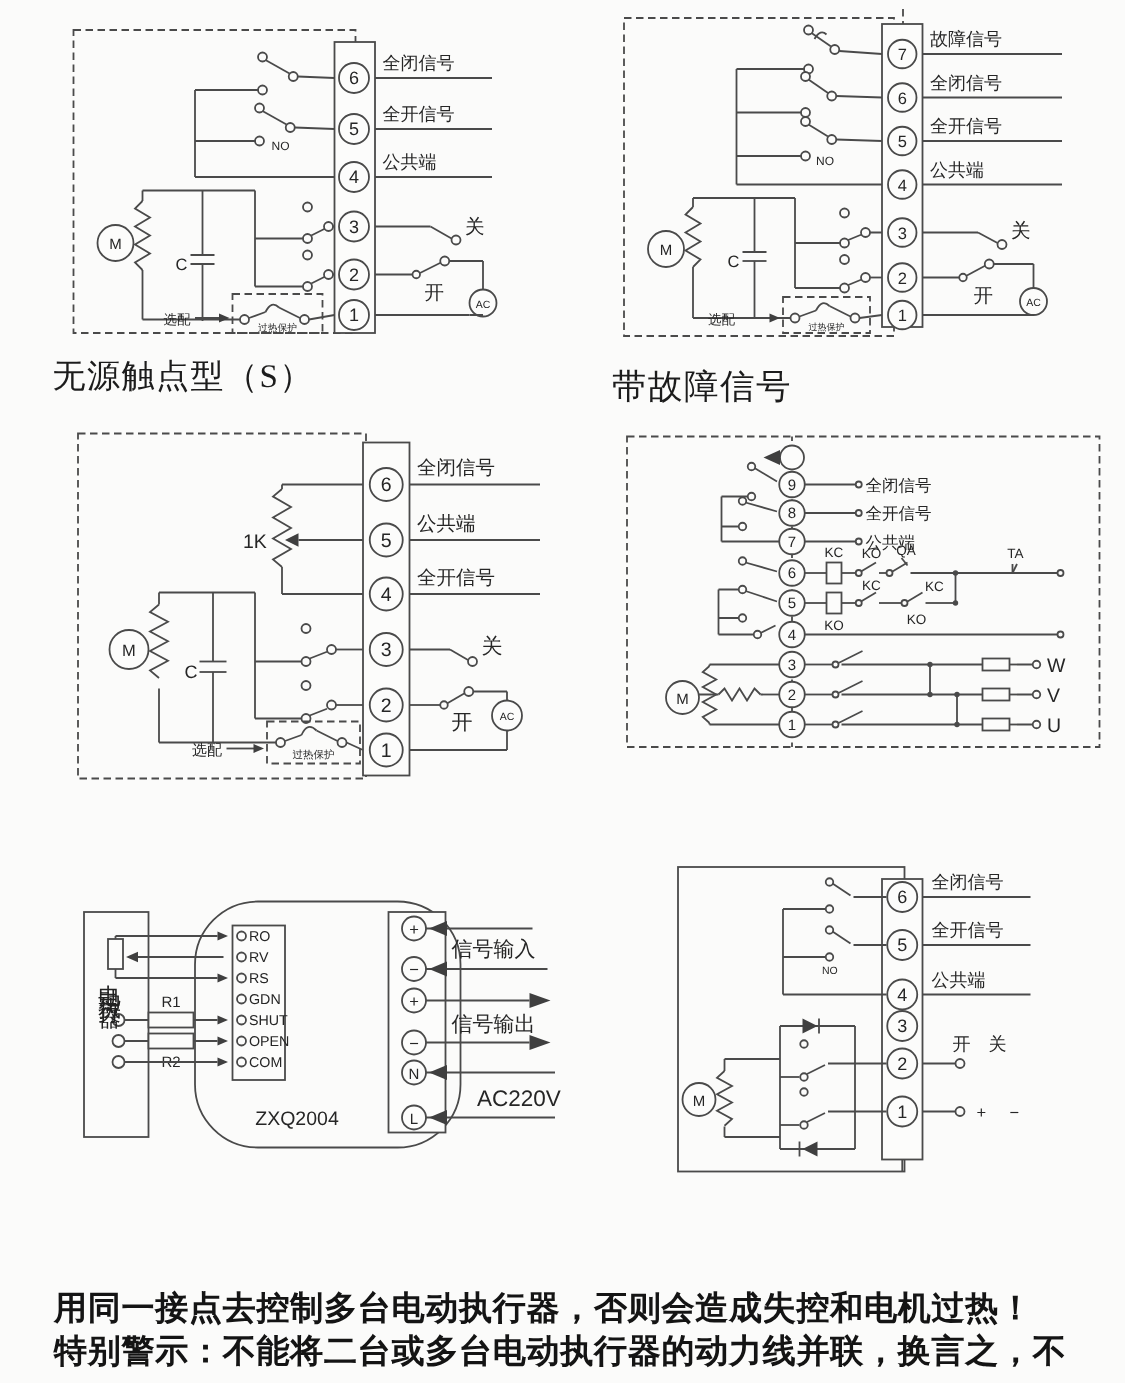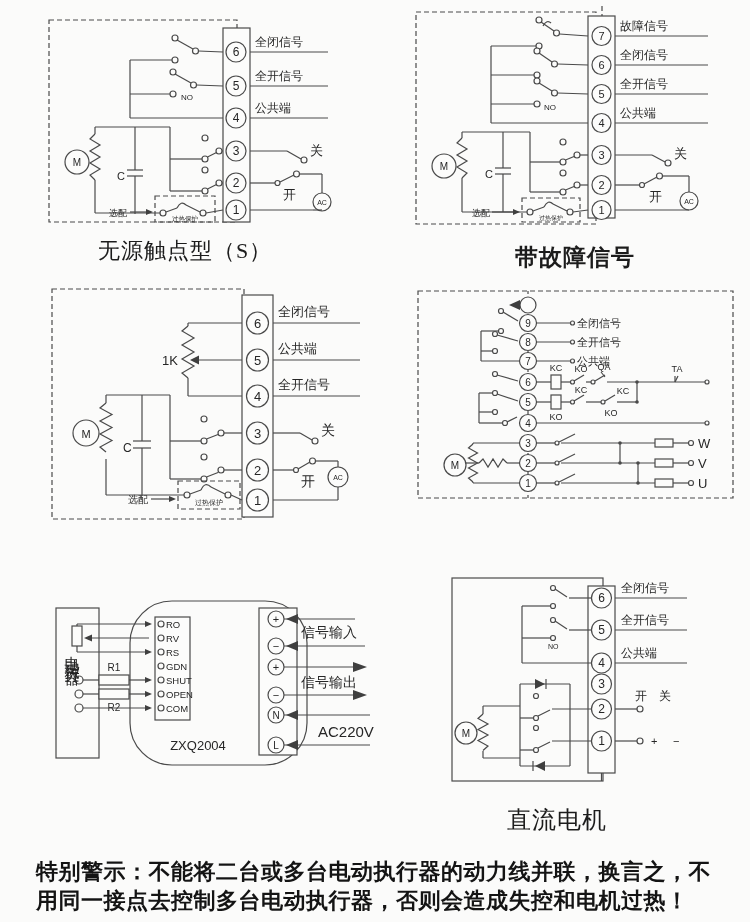--- a/index.html
+++ b/index.html
@@ -7,21 +7,21 @@
     width:750px;height:922px;position:relative;
     background:#fbfbfa;
     font-family:"Liberation Sans", sans-serif;
     color:#222;
     overflow:hidden;
   }
   .panel{position:absolute;}
   .panel svg{display:block;}
   .panel-title{
     position:absolute;
-    text-align:center;
+    text-align:left;
     font-family:"Liberation Serif", serif;
     color:#1c1c1c;
     letter-spacing:1px;
     white-space:nowrap;
   }
   
   svg line, svg path, svg rect, svg circle, svg polyline{
     stroke:#4a4a4a;stroke-width:1.2;fill:none;
   }
   svg .fc{fill:#fcfcfb;}
@@ -263,21 +263,21 @@
       <line x1="125" y1="205" x2="136" y2="201"></line>
       <path d="M136,201 q4,-8 9,-3"></path>
       <line x1="145" y1="198" x2="159" y2="205"></line>
       <text x="143" y="214" text-anchor="middle" font-size="6">过热保护</text>
       <line x1="165" y1="206" x2="180" y2="204"></line>
       <text x="64" y="210" font-size="9">选配</text>
       <line x1="84" y1="206" x2="106" y2="206"></line>
       <path class="tri" d="M112,206 L105,203 L105,209 Z"></path>
     </g>
   </svg>
-  <div class="panel-title" style="left:17px;top:236px;width:300px;font-size:23px;font-weight:bold;">带故障信号</div>
+  <div class="panel-title" style="left:0;top:236px;width:300px;font-size:23px;">带故障信号</div>
 </div>
 
 <div class="panel" style="left:38px;top:281px;width:360px;height:278px;">
   <svg width="360" height="242" viewBox="0 0 360 242">
     <rect x="14" y="8" width="192" height="230" class="dash"></rect>
     <g>
       <rect x="204" y="14" width="31" height="222" class="fc"></rect>
       <circle cx="219.5" cy="42" r="11" class="fc"></circle>
         <text x="219.5" y="46.5" text-anchor="middle" font-size="13">6</text>
       <circle cx="219.5" cy="79" r="11" class="fc"></circle>
@@ -679,19 +679,18 @@
     <g>
       <circle cx="41" cy="177" r="11" class="fc"></circle>
       <text x="41" y="181" text-anchor="middle" font-size="10">M</text>
       <path d="M58,158 l-5,4.5 l10,5.5 l-10,5.5 l10,5.5 l-10,5.5 l10,5.5 l-5,4.5"></path>
       <line x1="58" y1="158" x2="58" y2="150"></line>
       <line x1="58" y1="150" x2="95" y2="150"></line>
       <line x1="58" y1="195" x2="58" y2="202"></line>
       <line x1="58" y1="202" x2="95" y2="202"></line>
     </g>
   </svg>
-  <div class="panel-title" style="left:0;top:248px;width:264px;font-size:24px;">直流电机</div>
 </div>
 
 <div class="warning">
+  <div>用同一接点去控制多台电动执行器，否则会造成失控和电机过热！</div>
   <div>特别警示：不能将二台或多台电动执行器的动力线并联，换言之，不</div>
-  <div>用同一接点去控制多台电动执行器，否则会造成失控和电机过热！</div>
 </div>
 
 </body></html>

